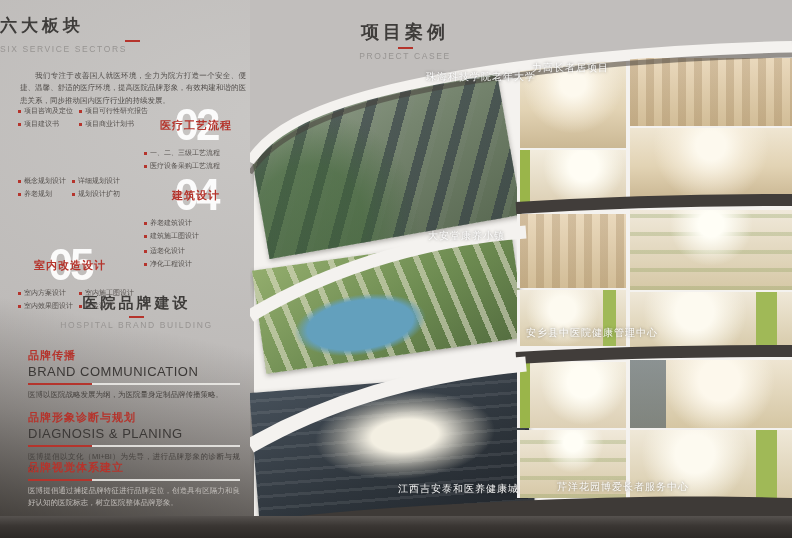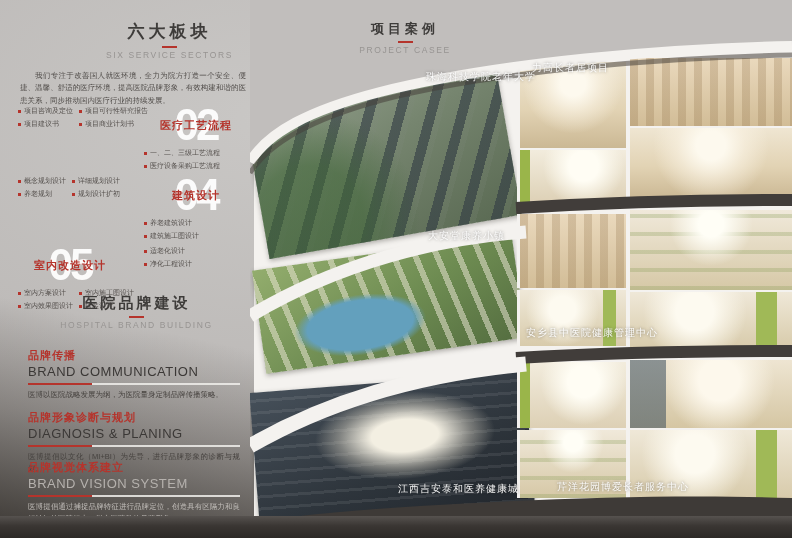--- a/index.html
+++ b/index.html
@@ -5,21 +5,21 @@
   html,body{margin:0;padding:0;background:#8a8784;}
   .page{
     position:relative;width:792px;height:538px;overflow:hidden;
     font-family:"Liberation Sans","DejaVu Sans",sans-serif;
     background:radial-gradient(140% 120% at 35% 22%, #c9c7c5 0%, #bcb9b7 45%, #a8a5a2 70%, #8e8a87 100%);
   }
   
   .left-shade{position:absolute;left:0;top:250px;width:268px;height:288px;pointer-events:none;
     background:linear-gradient(192deg, rgba(74,69,65,0) 0%, rgba(74,69,65,0) 30%, rgba(74,69,65,0.45) 62%, rgba(52,48,44,0.95) 100%);}
   .left-panel{position:absolute;left:0;top:0;width:265px;height:538px;z-index:3;}
-  .panel-header{position:absolute;left:0;top:20px;width:265px;text-align:center;padding-left:37px;}
+  .panel-header{position:absolute;left:0;top:14px;width:265px;}
   .panel-header h1{margin:0;font-size:17px;font-weight:bold;letter-spacing:4px;color:#3e3c3a;}
   .tick{width:15px;height:2px;background:#b5342c;margin:3px auto 2px auto;}
   .en-sub{font-size:8.5px;letter-spacing:1.6px;color:#979492;}
   .intro{position:absolute;left:20px;top:70px;width:226px;margin:0;font-size:7.5px;line-height:1.65;
     color:#514d4a;text-align:justify;text-indent:2em;}
   .sectors-grid{position:absolute;left:12px;top:104px;width:242px;display:grid;
     grid-template-columns:116px 116px;column-gap:10px;row-gap:3px;}
   .sector{position:relative;}
   .sector-head{position:relative;height:42px;display:flex;align-items:center;justify-content:center;}
   .sector-num{position:absolute;inset:0;display:flex;align-items:center;justify-content:center;
@@ -63,21 +63,21 @@
   .tile{position:absolute;box-shadow:-3px 0 0 #f4f2ef;}
   .colA{left:270px;width:106px;} .colB{left:380px;width:162px;}
   .int-a{background:radial-gradient(circle at 50% 25%, #fdf9ee 0 15%, rgba(250,243,228,0.6) 35%, transparent 60%),linear-gradient(180deg,#efe6d2 0%,#e2d3b4 55%,#cbb894 100%);}
   .int-b{background:repeating-linear-gradient(90deg, rgba(148,118,78,0.28) 0 8px, transparent 8px 16px),linear-gradient(180deg,#ead9bd,#d2bd97);}
   .int-c{background:linear-gradient(90deg,#9ab54a 0 9%,transparent 9%),radial-gradient(circle at 60% 30%, #fffdf4 0 20%, transparent 55%),linear-gradient(180deg,#f2ecdd,#ddd0b5);}
   .int-d{background:linear-gradient(90deg,transparent 0 78%,#a0b957 78% 91%,transparent 91%),radial-gradient(circle at 40% 35%, #fdfaf0 0 18%, transparent 50%),linear-gradient(180deg,#efe8d8,#d8cbab);}
   .int-e{background:radial-gradient(circle at 50% 18%, #fffef6 0 12%, transparent 40%),repeating-linear-gradient(0deg, rgba(138,158,90,0.3) 0 4px, transparent 4px 18px),linear-gradient(180deg,#f0e9da,#d6c8a6);}
   .int-f{background:linear-gradient(90deg, rgba(58,78,94,0.55) 0 22%, transparent 22%),radial-gradient(circle at 55% 30%, #fdf8ec 0 20%, transparent 55%),linear-gradient(180deg,#eee5d2,#d5c6a3);}
   .deco{position:absolute;left:0;top:0;pointer-events:none;}
   .right-header{position:absolute;left:40px;top:20px;width:230px;text-align:center;z-index:6;}
-  .right-header h1{margin:0;font-size:13px;font-weight:bold;letter-spacing:4px;color:#3e3c3a;}
+  .right-header h1{margin:0;font-size:18px;font-weight:bold;letter-spacing:4px;color:#3e3c3a;}
   .caption{position:absolute;z-index:6;font-size:10px;letter-spacing:1px;color:rgba(255,255,255,0.95);
     text-shadow:0 0 3px rgba(30,28,25,0.5);white-space:nowrap;}
   .cap1{left:176px;top:70px;} .cap2{left:282px;top:61px;} .cap3{left:178px;top:229px;}
   .cap4{left:276px;top:326px;} .cap5{left:148px;top:482px;} .cap6{left:282px;top:480px;margin-left:25px;}
   .footer-band{position:absolute;left:0;bottom:0;width:792px;height:22px;z-index:5;
     background:linear-gradient(180deg,#56524f 0%,#3a3633 45%,#2c2926 100%);}
 </style>
 </head>
 <body>
 
@@ -232,21 +232,20 @@
       <h3>品牌形象诊断与规划</h3>
       <div class="brand-en">DIAGNOSIS &amp; PLANING</div>
       <div class="brand-bar">
           <span class="bar-red"></span>
         </div>
       <p class="brand-body">医博提倡以文化（MI+BI）为先导，进行品牌形象的诊断与规划。</p>
     </div>
 
     <div class="brand-sec bs3">
       <h3>品牌视觉体系建立</h3>
-      <div class="brand-en">BRAND VISION SYSTEM</div>
       <div class="brand-bar">
           <span class="bar-red"></span>
         </div>
       <p class="brand-body">医博提倡通过捕捉品牌特征进行品牌定位，创造具有区隔力和良好认知的医院标志，树立医院整体品牌形象。</p>
     </div>
 
   </section>
 
   <section class="right-panel">
 

